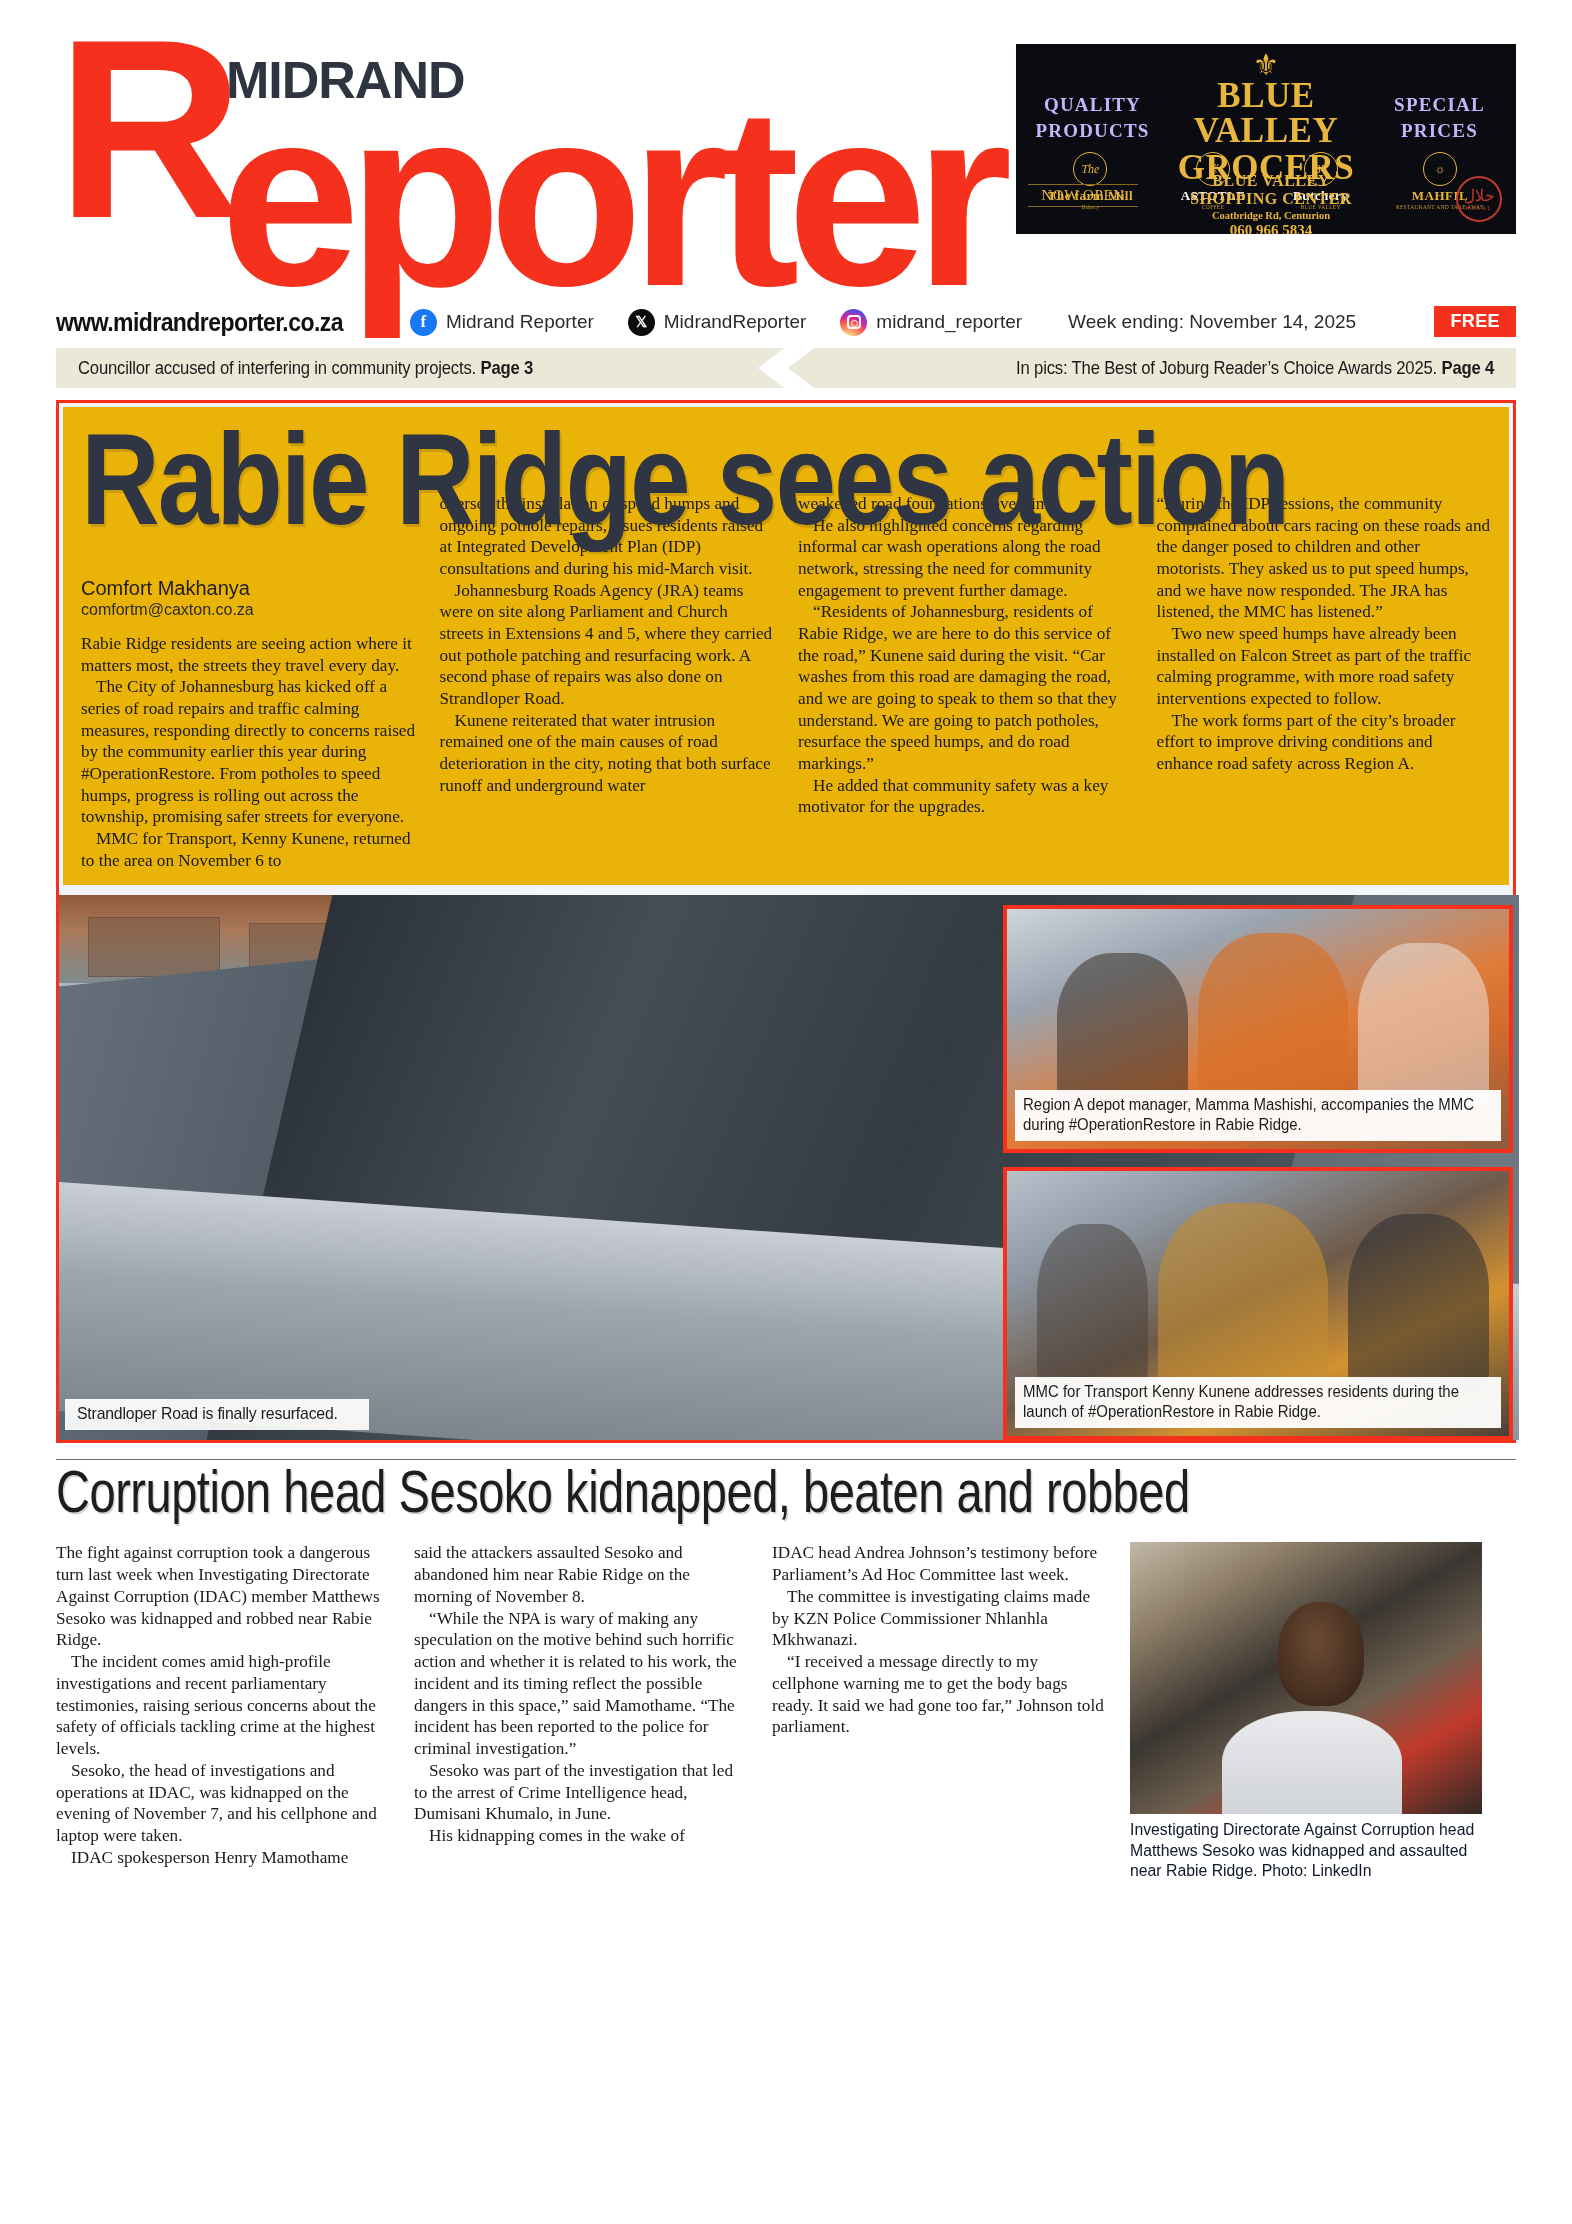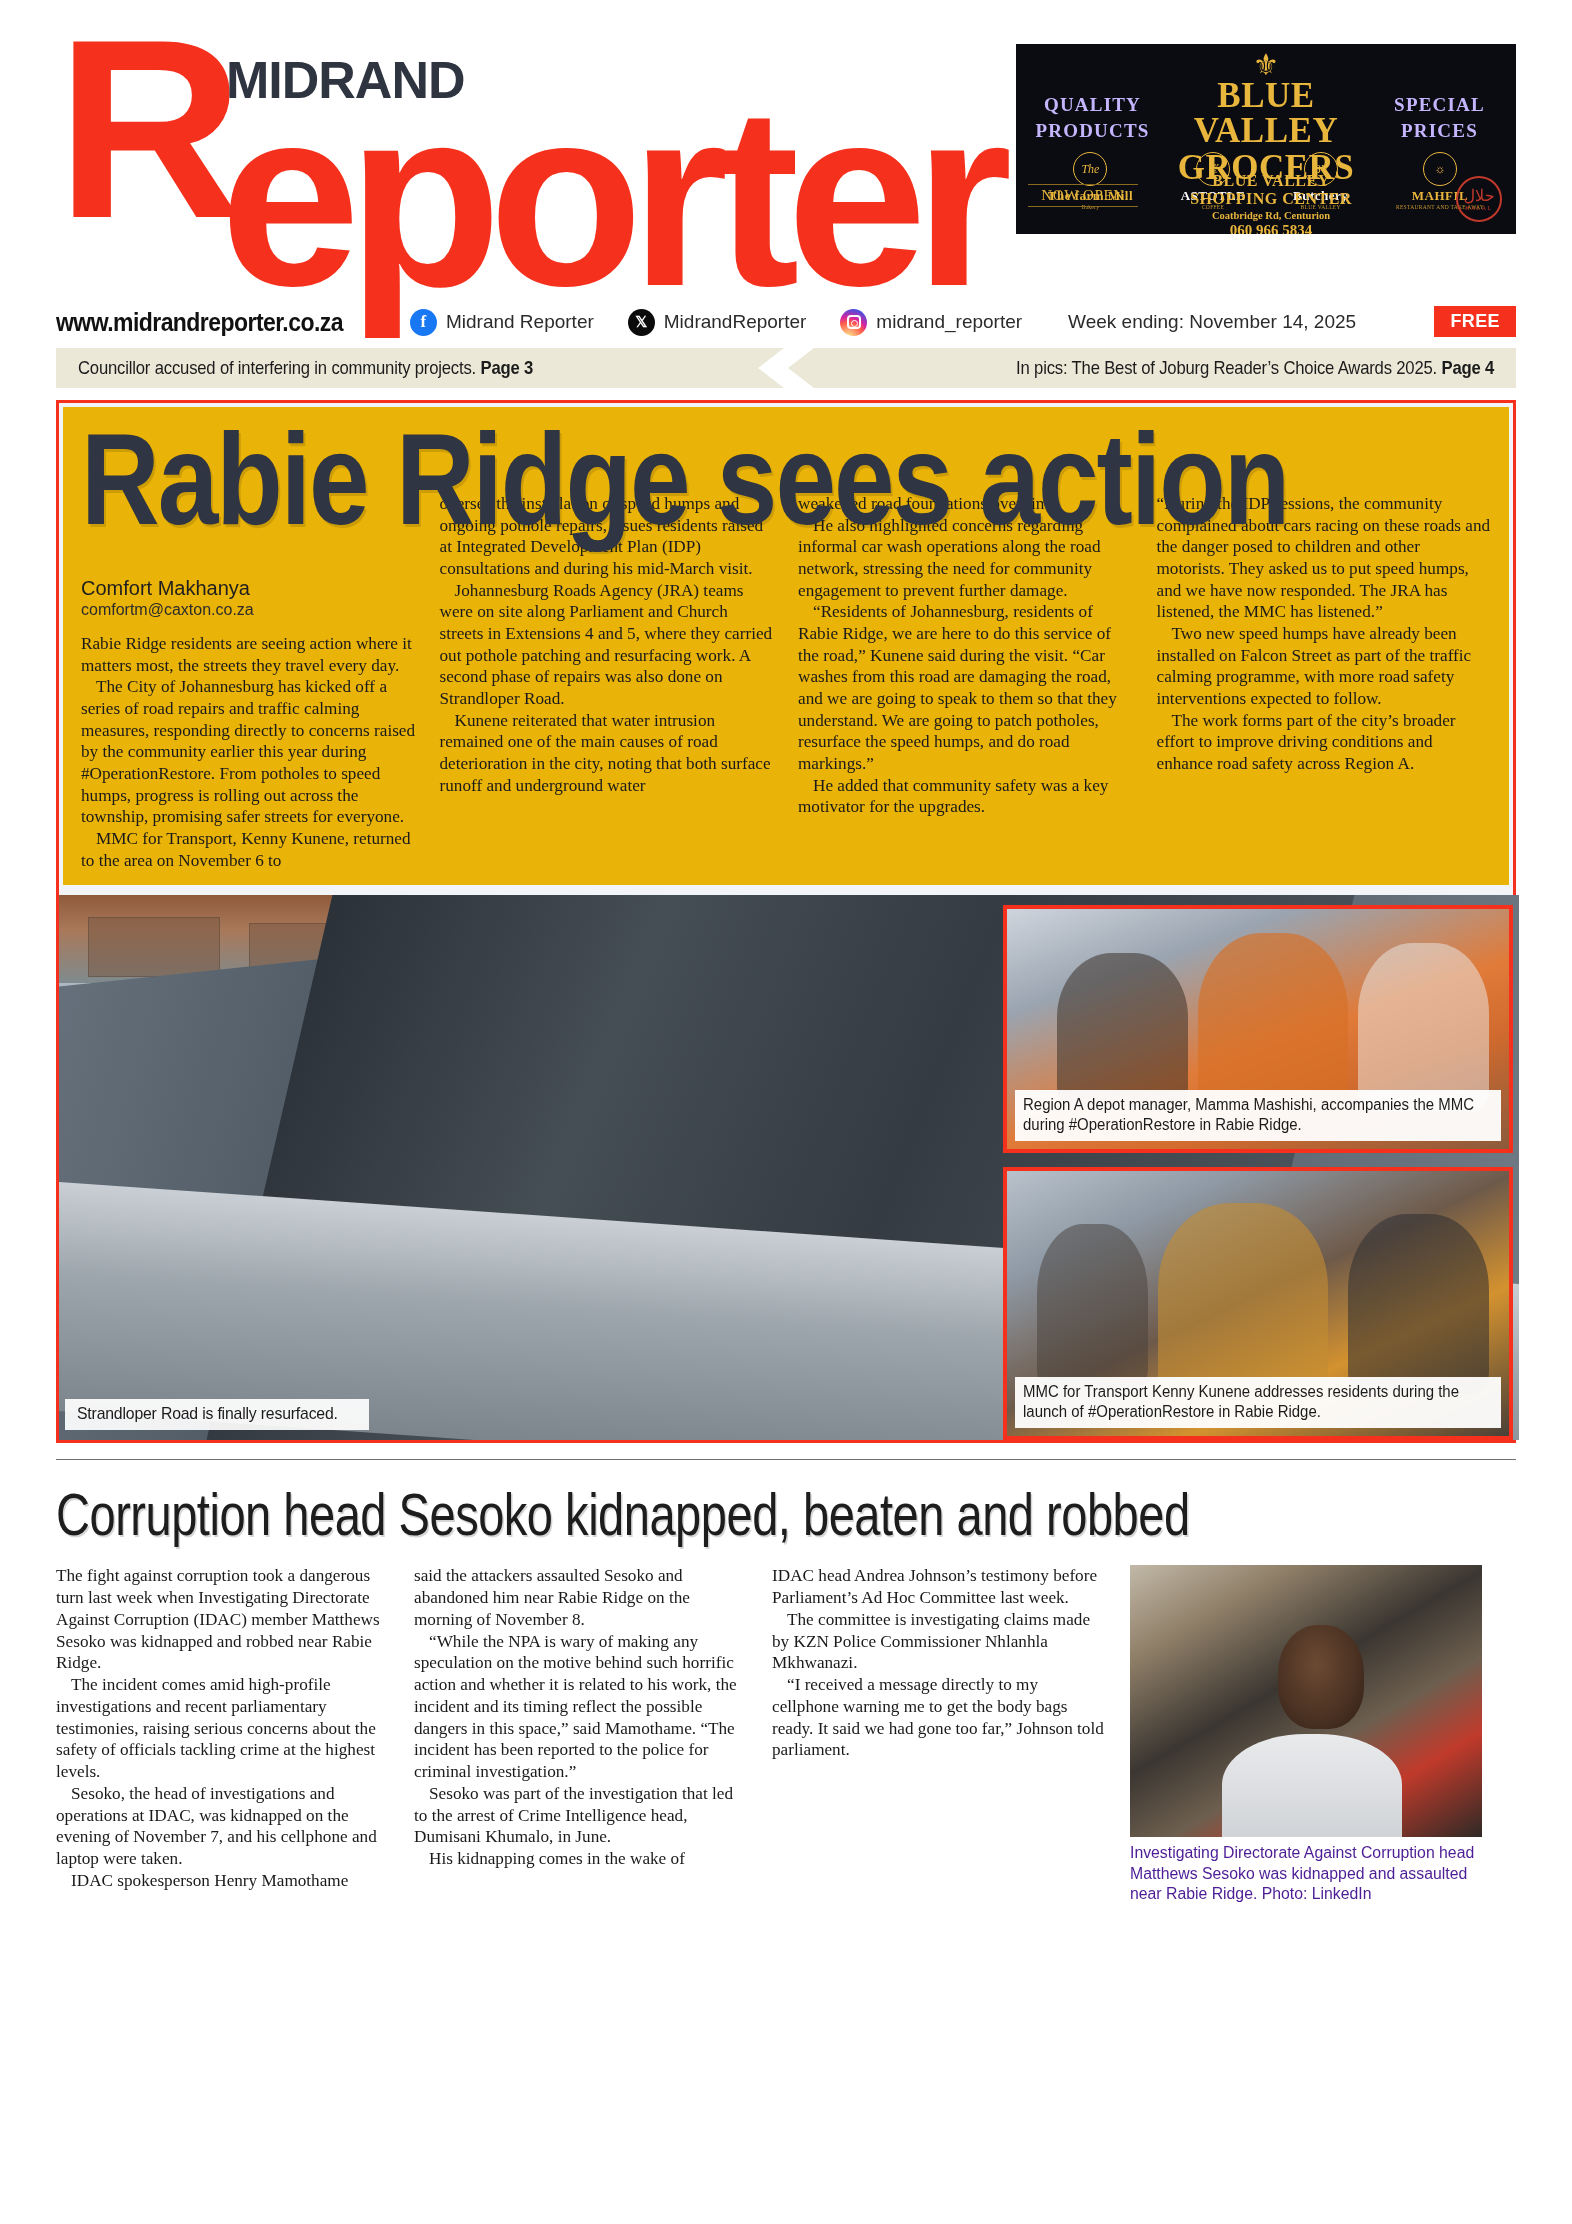--- a/index.html
+++ b/index.html
@@ -233,21 +233,21 @@
     background: rgba(255,255,255,0.95); color: #1b1b1b;
     font-size: 15.6px; line-height: 1.28; padding: 5px 8px 6px;
   }
   .caption-inset.serifless { font-family: "Liberation Sans", sans-serif; }
   .caption-inset .t { display:inline-block; transform: scaleX(0.96); transform-origin: left center; }
 
   
   .hr-thin { border-top: 1.5px solid #6f6f6f; margin: 16px 0 0; }
 
   
-  .story2 { margin-top: 25px; position: relative; }
+  .story2 { margin-top: 2px; position: relative; }
   .headline2 {
     font-family: "Liberation Sans", sans-serif;
     font-weight: normal; font-size: 48px; color: #1d1d1d;
     letter-spacing: -0.5px; transform: scaleY(1.25) scaleX(0.98);
     transform-origin: left top; white-space: nowrap;
     height: 58px; line-height: 1;
     text-shadow: 1.5px 1.5px 0 rgba(0,0,0,0.16);
   }
   .story2-body { display: flex; gap: 24px; margin-top: 22px; }
   .story2-body .col { flex: 1; max-width: 334px; }
@@ -262,21 +262,21 @@
     position:absolute; left: 42%; top: 22%; width: 86px; height: 104px;
     background: radial-gradient(ellipse at 45% 38%, #6b4a33 0%, #4a3122 60%, #2e1f16 100%);
     border-radius: 46% 46% 40% 40%;
   }
   .photo2 .body {
     position:absolute; left: 26%; top: 62%; width: 180px; height: 110px;
     background: linear-gradient(180deg, #e9eaec 0%, #cfd2d6 100%);
     border-radius: 46% 46% 0 0;
   }
   .caption2 {
-    margin-top: 6px; font-size: 15.8px; line-height: 1.3; color: #4c1d95;
+    margin-top: 6px; font-size: 15.8px; line-height: 1.3; color: #0f172a;
   }
 </style>
 </head>
 <body>
 
 <div class="page">
 
   <div class="masthead">
     <div class="logo-wrap">
       <div class="logo-r">R</div>

